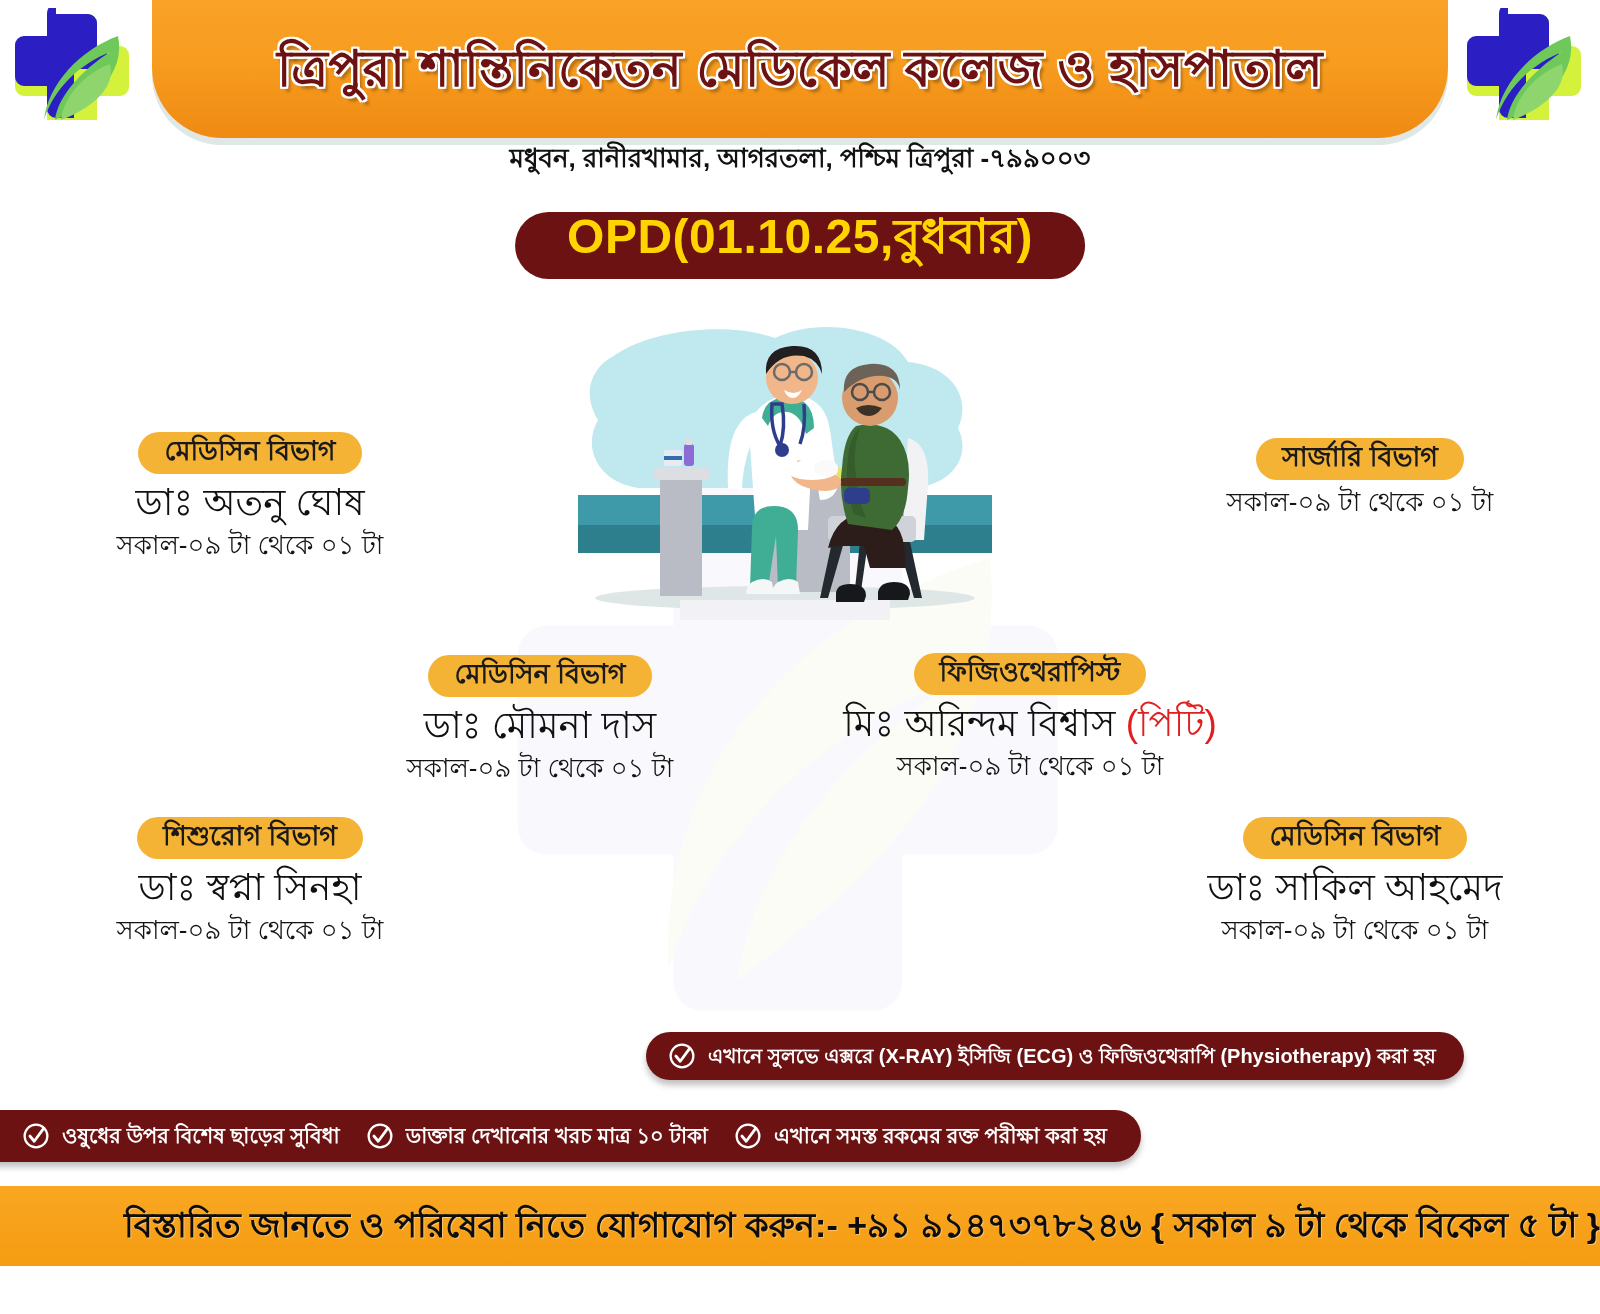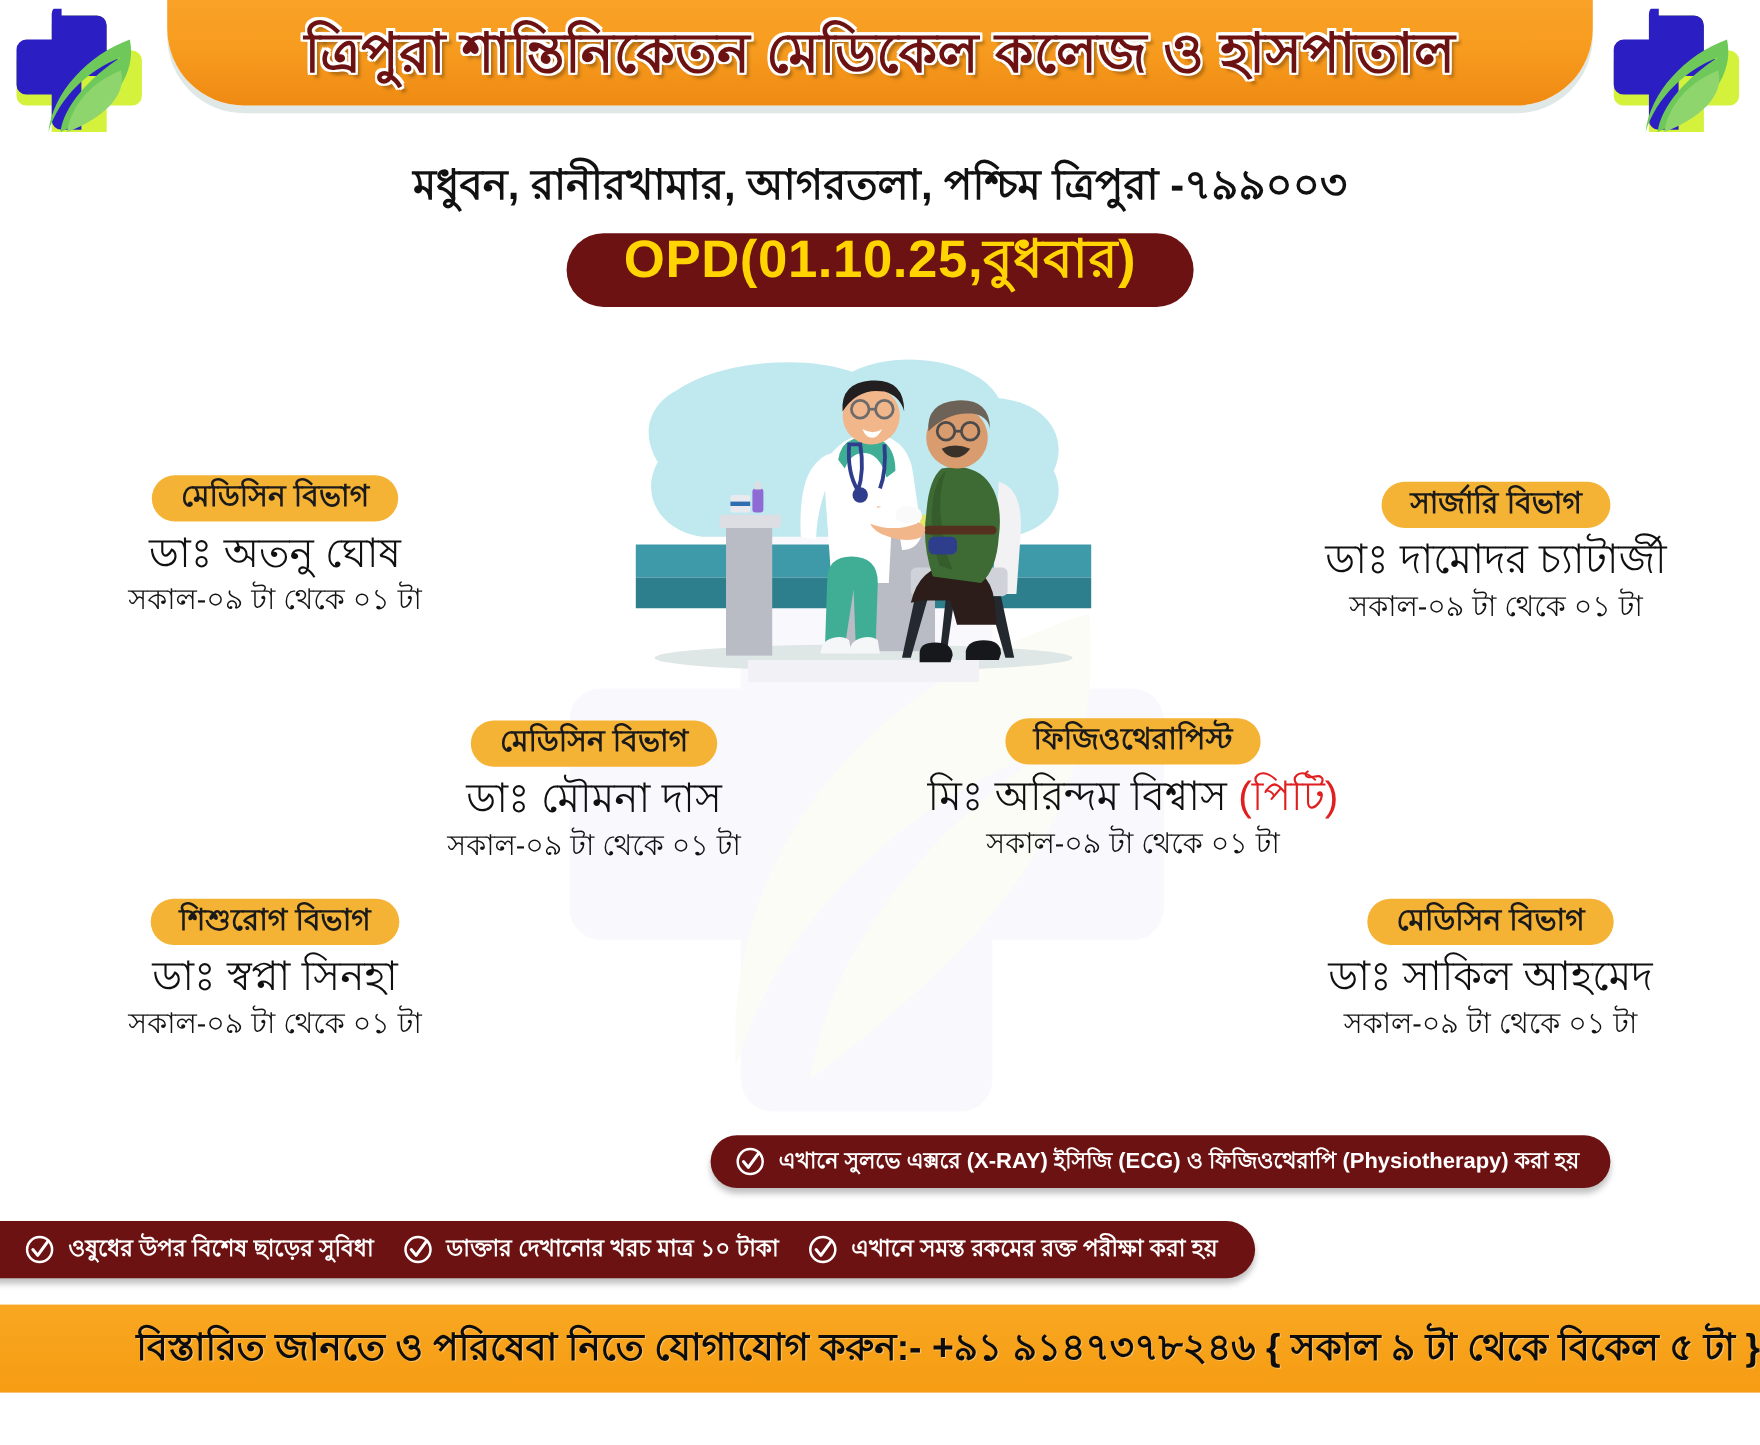--- a/index.html
+++ b/index.html
@@ -14,42 +14,42 @@
 
   
   .watermark{
     position:absolute;left:430px;top:470px;width:740px;height:560px;
     opacity:.30;pointer-events:none;z-index:0;
   }
 
   
   .header-wrap{position:relative;height:128px;z-index:3;}
   .title-plate{
-    position:absolute;left:152px;top:0;width:1296px;height:96px;
+    position:absolute;left:152px;top:0;width:1296px;height:138px;
     background:linear-gradient(180deg,#f9a227 0%,#f79c1f 45%,#ef8a12 100%);
     border-bottom-left-radius:70px;border-bottom-right-radius:70px;
     box-shadow:0 7px 0 0 #dfe8e6;
     display:flex;align-items:center;justify-content:center;
   }
   .title-text{
     font-size:50px;font-weight:bold;color:#6d1212;letter-spacing:.5px;
     text-shadow:
       2px 0 0 #fff,-2px 0 0 #fff,0 2px 0 #fff,0 -2px 0 #fff,
       2px 2px 0 #fff,-2px 2px 0 #fff,2px -2px 0 #fff,-2px -2px 0 #fff,
       4px 5px 3px rgba(0,0,0,.28);
     white-space:nowrap;line-height:1.05;
   }
   .logo{position:absolute;top:8px;width:120px;height:112px;}
   .logo.left{left:14px;}
   .logo.right{right:14px;}
 
   
   .address{
     position:absolute;left:0;right:0;top:138px;text-align:center;
-    font-size:38px;font-weight:bold;color:#111;z-index:3;
+    font-size:26px;font-weight:bold;color:#111;z-index:3;
     text-shadow:1px 1px 0 rgba(255,255,255,.9);
   }
 
   
   .opd-badge{
     position:absolute;left:50%;transform:translateX(-50%);top:212px;
     background:#6d1212;color:#ffd400;
     padding:0 52px 17px;border-radius:48px;
     font-size:48px;font-weight:bold;letter-spacing:.5px;z-index:3;
     white-space:nowrap;line-height:1.05;
@@ -203,21 +203,20 @@
   </svg>
 
   <div class="doc" id="doc-0">
     <div class="dept">মেডিসিন বিভাগ</div>
     <div class="name"><span>ডাঃ অতনু ঘোষ</span><span class="pt"></span></div>
     <div class="time">সকাল-০৯ টা থেকে ০১ টা</div>
   </div>
 
   <div class="doc" id="doc-1">
     <div class="dept">সার্জারি বিভাগ</div>
-    <div class="name"><span>ডাঃ দামোদর চ্যাটার্জী</span><span class="pt"></span></div>
     <div class="time">সকাল-০৯ টা থেকে ০১ টা</div>
   </div>
 
   <div class="doc" id="doc-2">
     <div class="dept">মেডিসিন বিভাগ</div>
     <div class="name"><span>ডাঃ মৌমনা দাস</span><span class="pt"></span></div>
     <div class="time">সকাল-০৯ টা থেকে ০১ টা</div>
   </div>
 
   <div class="doc" id="doc-3">

